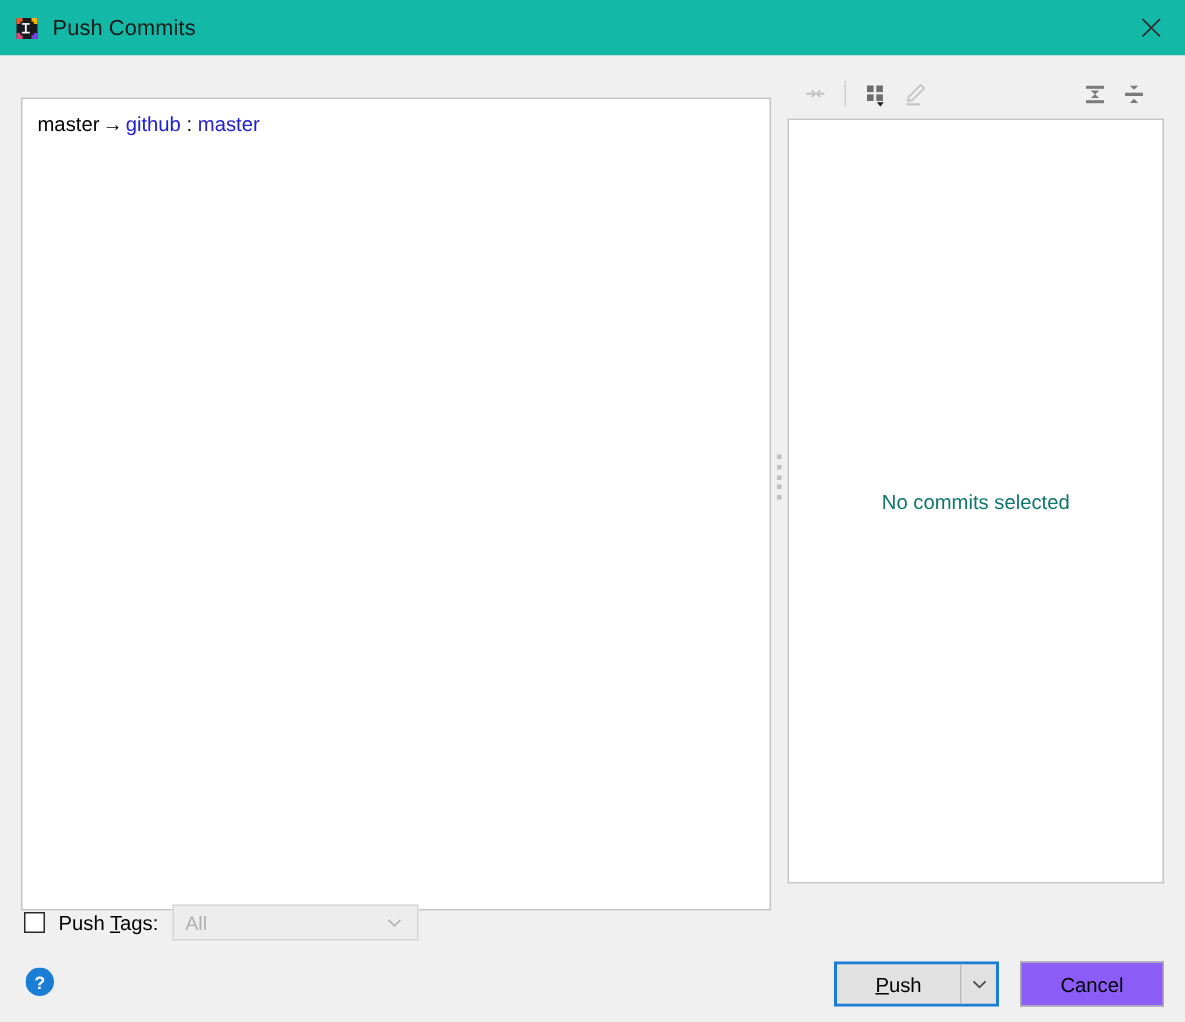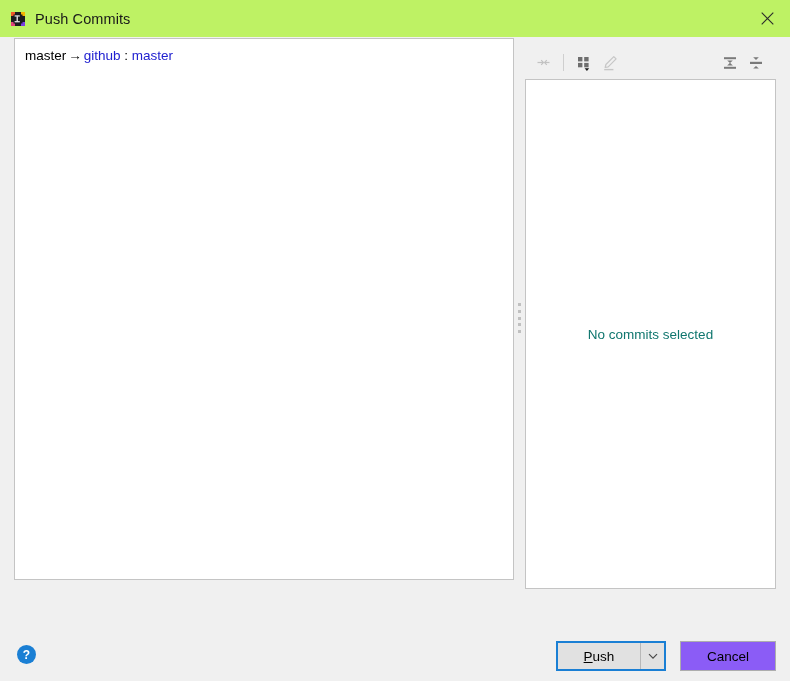--- a/index.html
+++ b/index.html
@@ -16,21 +16,21 @@
     overflow: hidden;
     position: relative;
   }
 
   
   .titlebar {
     position: absolute;
     left: 0; top: 0;
     width: 790px;
     height: 37px;
-    background: #bef264;
+    background: #14b8a6;
     display: flex;
     align-items: center;
     box-sizing: border-box;
   }
   .title-icon {
     width: 16px;
     height: 16px;
     margin-left: 10px;
     margin-right: 9px;
     position: relative;
@@ -58,21 +58,21 @@
     left: 0; top: 37px;
     width: 790px;
     height: 644px;
     background: #f0f0f0;
   }
 
   
   .commits-panel {
     position: absolute;
     left: 14px;
-    top: 1px;
+    top: 28px;
     width: 500px;
     height: 542px;
     background: #ffffff;
     border: 1px solid #c4c4c4;
     box-sizing: border-box;
     overflow: hidden;
   }
   .branch-row {
     padding: 9px 0 0 10px;
     font-size: 13.5px;
@@ -364,20 +364,32 @@
         </svg>
       </span>
 
     </div>
 
     <div class="detail-panel">
       <span class="empty-text">No commits selected</span>
     </div>
   </div>
 
+  <div class="tags-row">
+    <span class="checkbox"></span>
+    <span class="tags-label"><span>Push </span><u>T</u><span>ags:</span></span>
+    <span class="tags-combo">
+      <span class="cv">All</span>
+      <span class="cc">
+        <svg width="12" height="12" viewBox="0 0 12 12">
+          <path d="M2 4.2 L6 8.2 L10 4.2" stroke="#b5b5b5" stroke-width="1.2" fill="none"></path>
+        </svg>
+      </span>
+    </span>
+  </div>
 
   <span class="help-btn">
     <svg width="19" height="19" viewBox="0 0 19 19">
       <circle cx="9.5" cy="9.5" r="9.5" fill="#1a7fd4"></circle>
       <text x="9.5" y="14" text-anchor="middle" font-family="Liberation Sans, sans-serif" font-size="12" font-weight="bold" fill="#ffffff">?</text>
     </svg>
   </span>
 
   <div class="btn-bar">
     <span class="split-wrap">

